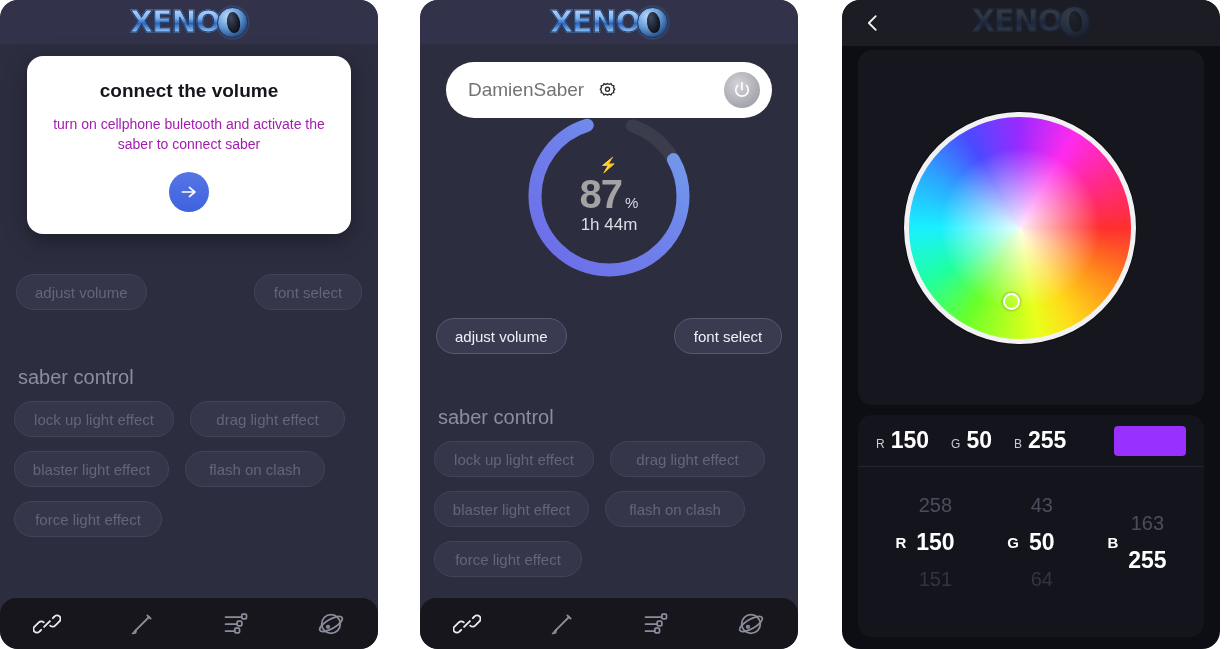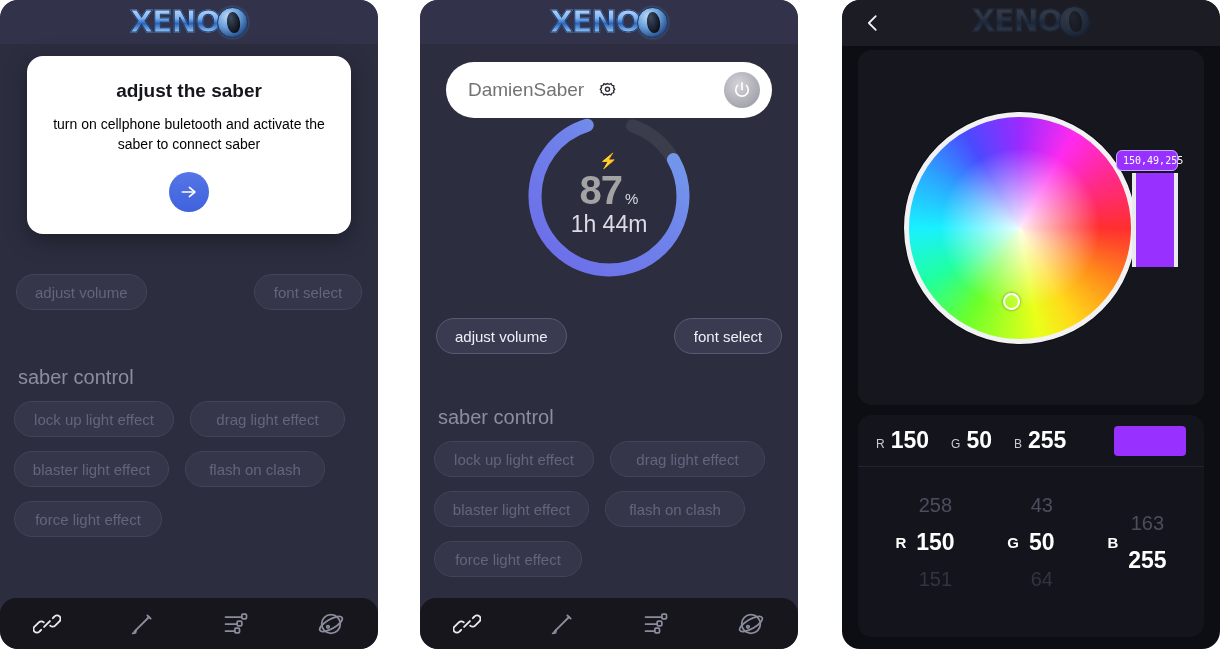--- a/index.html
+++ b/index.html
@@ -62,21 +62,21 @@
   .ring svg { display: block; transform: rotate(-90deg); }
   .ring-center {
     position: absolute; inset: 0;
     display: flex; flex-direction: column; align-items: center; justify-content: center;
     gap: 1px;
   }
   .bolt { font-size: 15px; color: #5b8cf0; line-height: 14px; margin-bottom: 1px; }
   .pct-row { display: flex; align-items: baseline; }
   .pct { font-size: 40px; font-weight: 700; color: #a3a3a3; letter-spacing: -1px; line-height: 40px; }
   .pct-sign { font-size: 15px; color: #d8d9e4; margin-left: 3px; }
-  .runtime { font-size: 23px; color: #dcdce6; }
+  .runtime { font-size: 17px; color: #dcdce6; }
   .pct.dim { color: #ffffff; }
   .runtime.dim { color: #8f90a2; }
   .pct-sign.dim { color: #9798aa; }
 
   
   .row2 { display: flex; justify-content: space-between; padding: 0 16px; }
   .pill {
     border-radius: 22px;
     border: 1px solid #43445a;
     background: #353649;
@@ -106,21 +106,21 @@
   
   .modal-scrim { position: absolute; inset: 0; }
   .modal {
     position: absolute; left: 27px; top: 56px; width: 324px;
     background: #ffffff; border-radius: 16px;
     padding: 24px 22px 22px;
     text-align: center;
     box-shadow: 0 6px 22px rgba(0,0,0,.35);
   }
   .modal-title { font-size: 19px; font-weight: 700; color: #15161c; }
-  .modal-body { font-size: 14px; color: #000000; line-height: 20px; margin-top: 12px; }
+  .modal-body { font-size: 14px; color: #a21caf; line-height: 20px; margin-top: 12px; }
   .modal-go {
     width: 40px; height: 40px; border-radius: 50%;
     background: linear-gradient(180deg,#5676e6,#3f62dd);
     margin: 18px auto 0;
     display: flex; align-items: center; justify-content: center;
   }
 
   
   .namebar {
     position: absolute; left: 26px; top: 62px; right: 26px; height: 56px;
@@ -278,21 +278,21 @@
         <svg width="28" height="28" viewBox="0 0 24 24" fill="none" stroke="#8b8d9c" stroke-width="1.5">
           <circle cx="12" cy="12" r="8"></circle>
           <ellipse cx="12" cy="12" rx="11" ry="4" transform="rotate(-30 12 12)"></ellipse>
           <circle cx="9.4" cy="14.4" r="1.1"></circle>
         </svg>
       </div>
     </div>
 
     <div class="modal-scrim">
       <div class="modal">
-        <div class="modal-title">adjust the saber</div>
+        <div class="modal-title">connect the volume</div>
         <div class="modal-body">turn on cellphone buletooth and activate the saber to connect saber</div>
         <div class="modal-go">
           <svg width="20" height="20" viewBox="0 0 24 24" fill="none" stroke="#ffffff" stroke-width="2" stroke-linecap="round" stroke-linejoin="round">
             <path d="M4 12h14"></path>
               <path d="M12.5 6.5L19 12l-6.5 5.5"></path>
           </svg>
         </div>
       </div>
     </div>
   </div>
@@ -414,24 +414,20 @@
           <path d="M15 4.5L7.5 12 15 19.5"></path>
         </svg>
       </div>
     </div>
 
     <div class="p3-card">
       <div class="wheel-wrap">
         <div class="wheel"></div>
         <div class="wheel-cursor"></div>
       </div>
-      <div class="slider-wrap">
-        <div class="slider-tip" style="background: rgb(152, 49, 255);">150,49,255</div>
-        <div class="slider-track" style="background: rgb(152, 49, 255);"></div>
-      </div>
     </div>
 
     <div class="rgb-card">
       <div class="rgb-top">
         <div class="rgb-item">
           <span class="rgb-key">R</span>
           <span class="rgb-val">150</span>
         </div>
         <div class="rgb-item">
           <span class="rgb-key">G</span>

